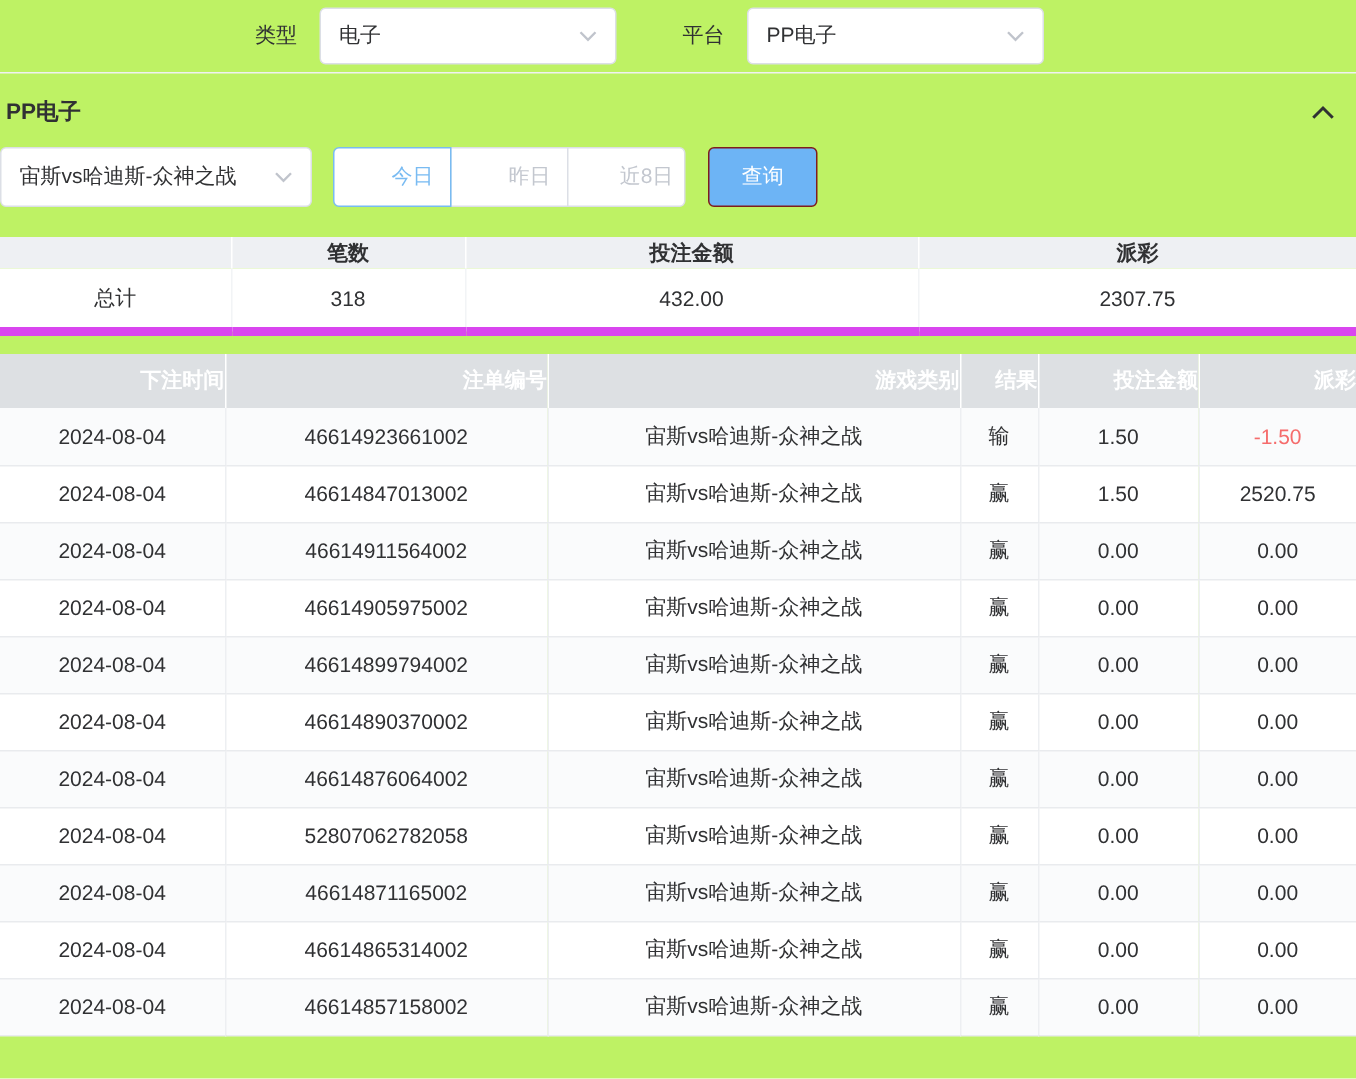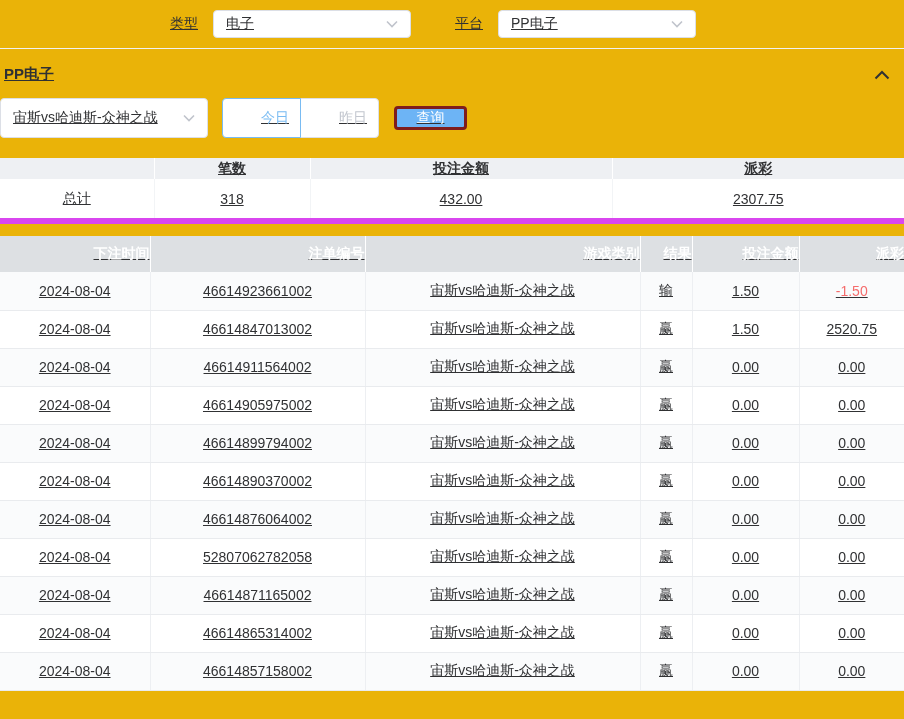--- a/index.html
+++ b/index.html
@@ -1,42 +1,42 @@
 <!DOCTYPE html>
 <html><head>
 <meta charset="utf-8">
 <style>
   * { margin:0; padding:0; box-sizing:border-box; }
   html,body { background:#fff; }
   body { font-family:"Liberation Sans","DejaVu Sans",sans-serif; color:#303133; font-size:14px; }
-  .page { width:904px; height:719px; overflow:hidden; background:#eab308;text-decoration:underline; }
+  .page { width:904px; height:719px; overflow:hidden; background:#bef264; }
 
   
   .top-filters { display:flex; align-items:center; height:49px; padding-left:170px; border-bottom:1px solid #f0f1f3; }
   .tf-label { color:#303133; margin-right:15px; }
-  .select { display:flex; align-items:center; justify-content:space-between; height:28px; border:1px solid #dcdfe6; border-radius:4px; padding:0 12px; color:#303133; background:#fff; cursor:pointer; }
+  .select { display:flex; align-items:center; justify-content:space-between; height:38px; border:1px solid #dcdfe6; border-radius:4px; padding:0 12px; color:#303133; background:#fff; cursor:pointer; }
   .tf-select { width:198px; }
   .tf-gap { margin-left:44px; }
   .chev { flex:0 0 auto; margin-left:8px; }
 
   
   .section-header { display:flex; align-items:center; justify-content:space-between; padding:16px 14px 14px 4px; }
   .sec-title { font-size:15px; font-weight:bold; color:#303133; }
 
   
   .toolbar { display:flex; align-items:center; padding:0 0 20px 0; }
   .game-select { width:208px; height:40px; }
   .date-input { display:flex; align-items:center; height:40px; width:222px; border:1px solid #dcdfe6; border-radius:4px; padding:0 10px; margin-left:10px; color:#606266; cursor:pointer; }
   .date-input svg { margin-right:7px; }
   .btn-group { display:flex; margin-left:14px; }
   .qbtn { height:40px; width:79px; background:#fff; border:1px solid #dcdfe6; color:#c3c7cf; font-size:14px; cursor:pointer; margin-left:-1px; font-family:inherit;padding-left:27px; }
   .qbtn:first-child { margin-left:0; border-radius:4px 0 0 4px; }
   .qbtn:last-child { border-radius:0 4px 4px 0; }
   .qbtn.active { border-color:#79bbf2; color:#79bbf2; position:relative; z-index:1; }
-  .primary-btn { height:24px; width:73px; margin-left:15px; background:#6db4f5; border:3px solid #7f1d1d; border-radius:4px; color:#fff; font-size:14px; cursor:pointer; font-family:inherit; }
+  .primary-btn { height:40px; width:73px; margin-left:15px; background:#6db4f5; border:1px solid #7f1d1d; border-radius:4px; color:#fff; font-size:14px; cursor:pointer; font-family:inherit; }
 
   
   table { border-collapse:collapse; table-layout:fixed; width:904px; }
   .summary { margin-bottom:12px; }
   .summary th { height:21px; background:#eef0f3; font-weight:600; color:#303133; font-size:14px; text-align:center; border-right:1px solid #fff; }
   .summary th:last-child { border-right:none; }
   .summary td { height:42px; text-align:center; color:#303133; border-bottom:6px solid #d946ef; border-right:1px solid #f2f4f6; background:#fff; }
   .summary td:last-child { border-right:none; }
 
   
@@ -79,20 +79,21 @@
   <div class="toolbar">
     <div class="select game-select">
       <span>宙斯vs哈迪斯-众神之战</span>
       <svg class="chev" width="12" height="8" viewBox="0 0 12 8">
           <path d="M1 1.5 L6 6.5 L11 1.5" fill="none" stroke="#c0c4cc" stroke-width="1.6"></path>
         </svg>
     </div>
     <div class="btn-group">
       <button class="qbtn active">今日</button>
       <button class="qbtn">昨日</button>
+      <button class="qbtn">近8日</button>
     </div>
     <button class="primary-btn">查询</button>
   </div>
 
   <table class="summary">
     <colgroup>
         <col style="width:154px">
         <col style="width:156px">
         <col style="width:302px">
         <col style="width:292px">

